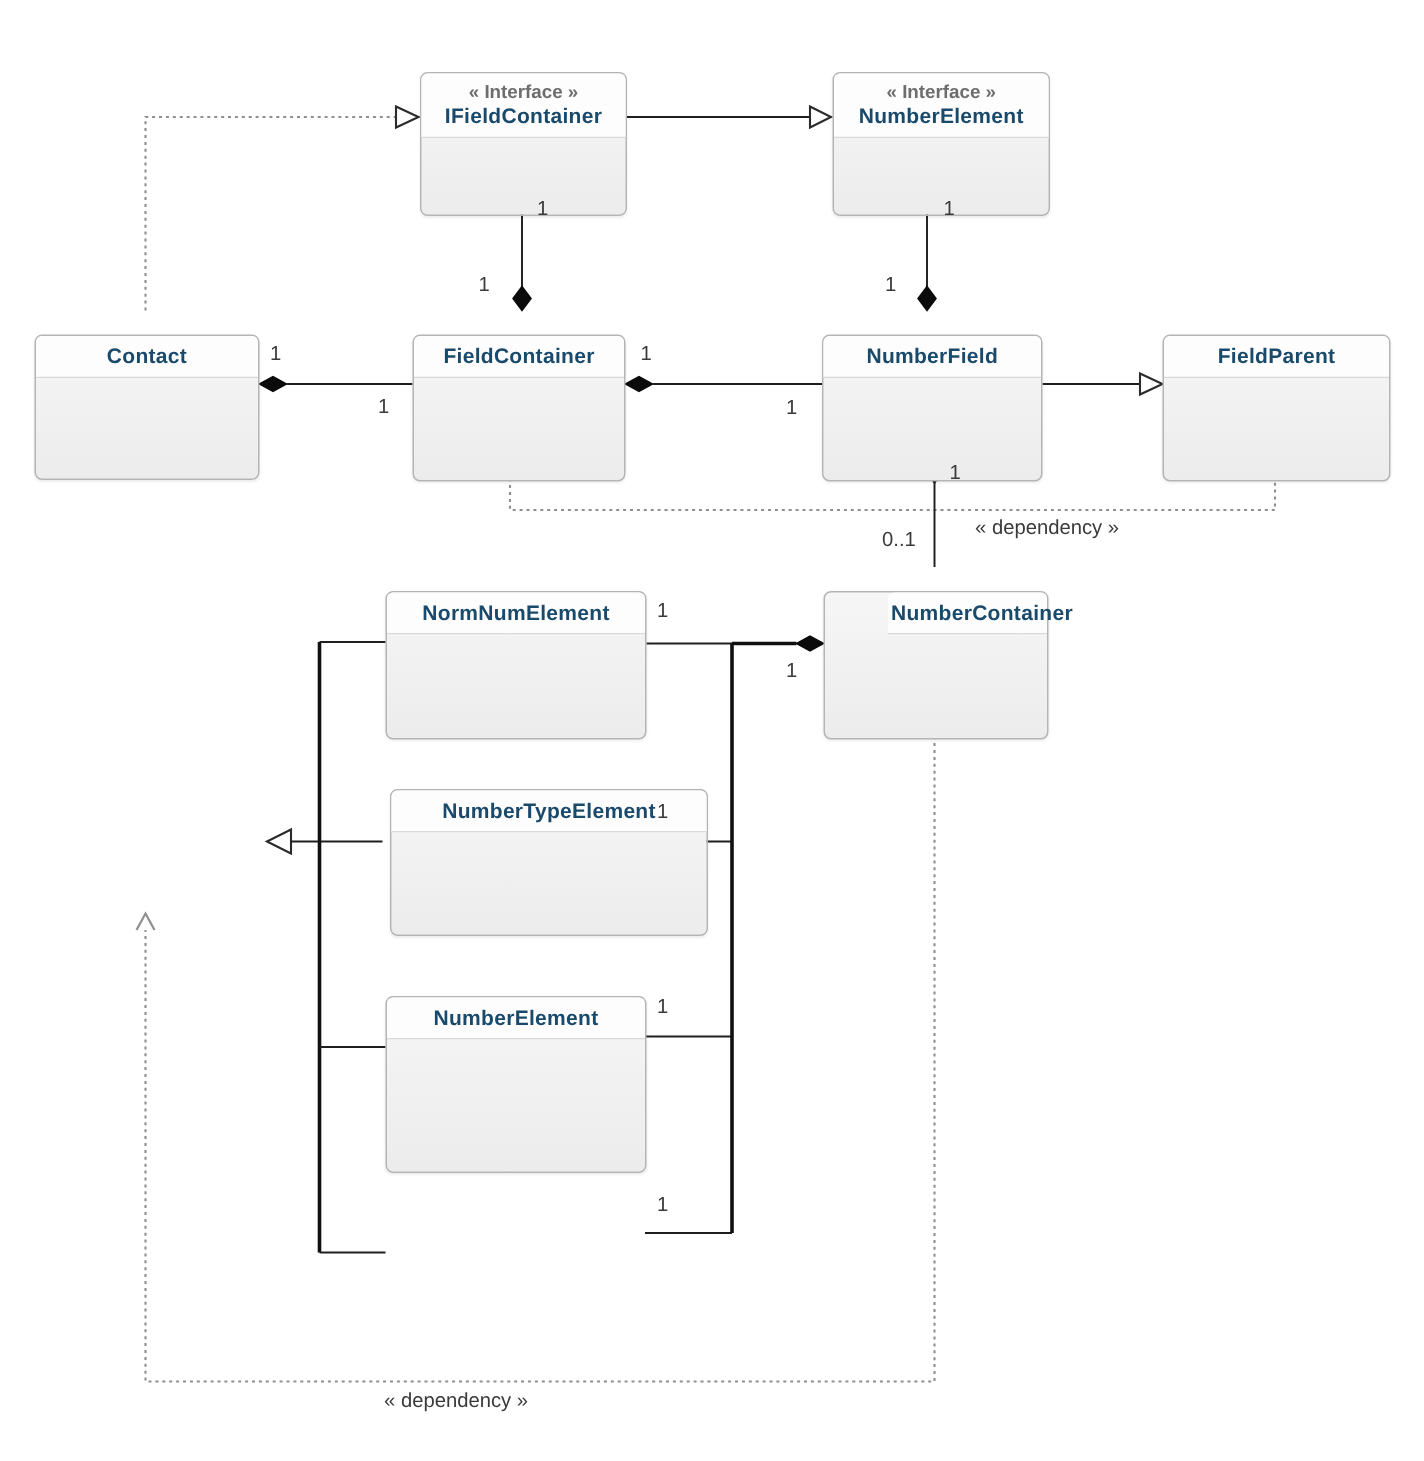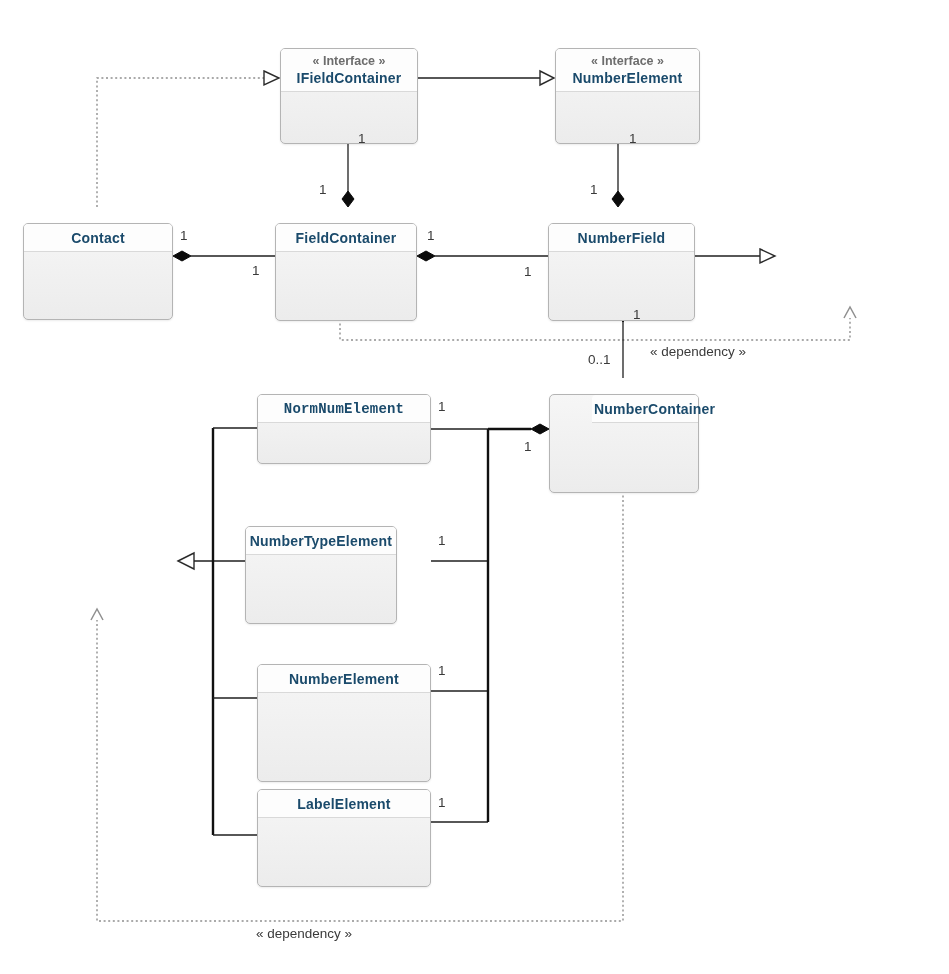--- a/index.html
+++ b/index.html
@@ -138,56 +138,56 @@
     <div class="bd"></div>
   </div>
 
   <div class="uml-box" style="left:548px;top:207px;width:147px;height:98px;">
     <div class="hd">
       <span class="title">NumberField</span>
     </div>
     <div class="bd"></div>
   </div>
 
-
-  <div class="uml-box" style="left:257px;top:378px;width:174px;height:70px;font-family:Liberation Mono, monospace;">
+  <div class="uml-box" style="left:775px;top:207px;width:152px;height:98px;">
+    <div class="hd">
+      <span class="title">FieldParent</span>
+    </div>
+    <div class="bd"></div>
+  </div>
+
+  <div class="uml-box" style="left:257px;top:378px;width:174px;height:99px;">
     <div class="hd">
       <span class="title">NormNumElement</span>
     </div>
     <div class="bd"></div>
   </div>
 
   <div class="uml-box" style="left:549px;top:378px;width:150px;height:99px;padding-left:42px;">
     <div class="hd">
       <span class="title">NumberContainer</span>
     </div>
     <div class="bd"></div>
   </div>
 
 
-  <div class="uml-box" style="left:245px;top:510px;width:152px;height:98px;">
+  <div class="uml-box" style="left:260px;top:510px;width:212px;height:98px;">
     <div class="hd">
       <span class="title">NumberTypeElement</span>
     </div>
     <div class="bd"></div>
   </div>
 
   <div class="uml-box" style="left:257px;top:648px;width:174px;height:118px;">
     <div class="hd">
       <span class="title">NumberElement</span>
     </div>
     <div class="bd"></div>
   </div>
 
-  <div class="uml-box" style="left:257px;top:773px;width:174px;height:98px;">
-    <div class="hd">
-      <span class="title">LabelElement</span>
-    </div>
-    <div class="bd"></div>
-  </div>
 
   <span class="mult" style="left:358px;top:131px;">1</span>
   <span class="mult" style="left:319px;top:182px;">1</span>
   <span class="mult" style="left:629px;top:131px;">1</span>
   <span class="mult" style="left:590px;top:182px;">1</span>
   <span class="mult" style="left:180px;top:228px;">1</span>
   <span class="mult" style="left:252px;top:263px;">1</span>
   <span class="mult" style="left:427px;top:228px;">1</span>
   <span class="mult" style="left:524px;top:264px;">1</span>
   <span class="mult" style="left:633px;top:307px;">1</span>

